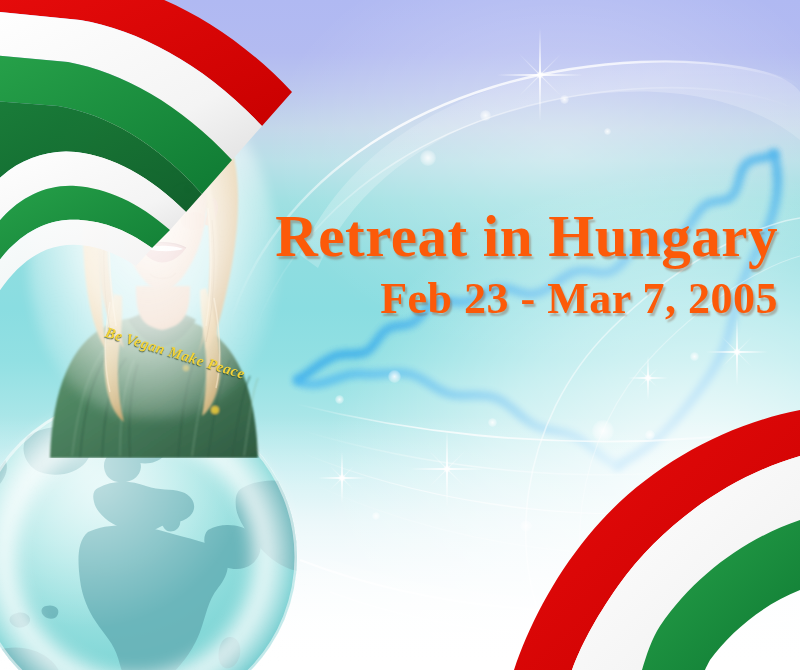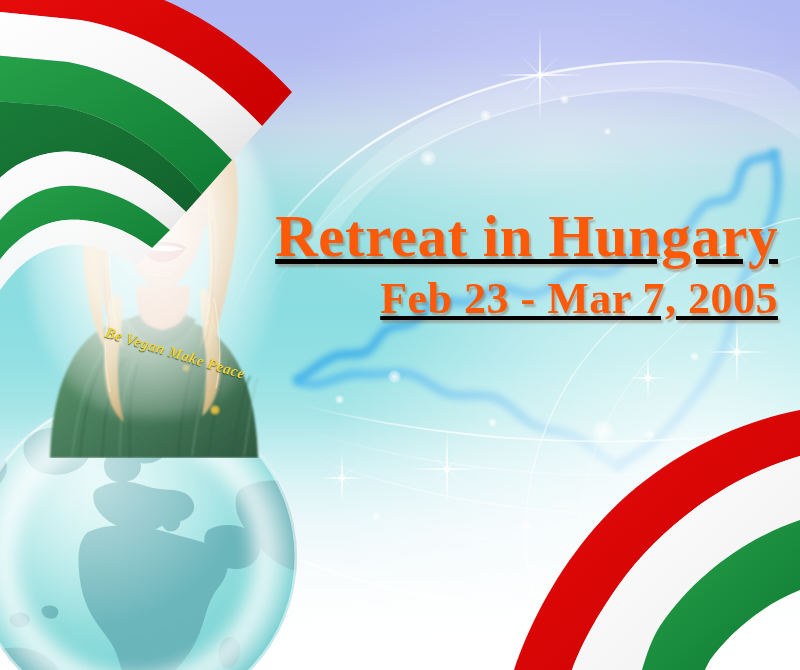--- a/index.html
+++ b/index.html
@@ -154,21 +154,20 @@
   
   .title-block {
     position: absolute;
     left: 0;
     top: 205px;
     width: 800px;
     text-align: right;
     padding-right: 22px;
     box-sizing: border-box;
     pointer-events: none;
-    text-decoration: underline;
   }
   .poster-title {
     font-family: "Liberation Serif", "DejaVu Serif", serif;
     font-weight: bold;
     font-size: 59px;
     line-height: 62px;
     letter-spacing: 0.5px;
     color: #fc5a09;
     text-shadow: 2px 3px 2px rgba(120,60,30,0.33);
     margin: 0;

